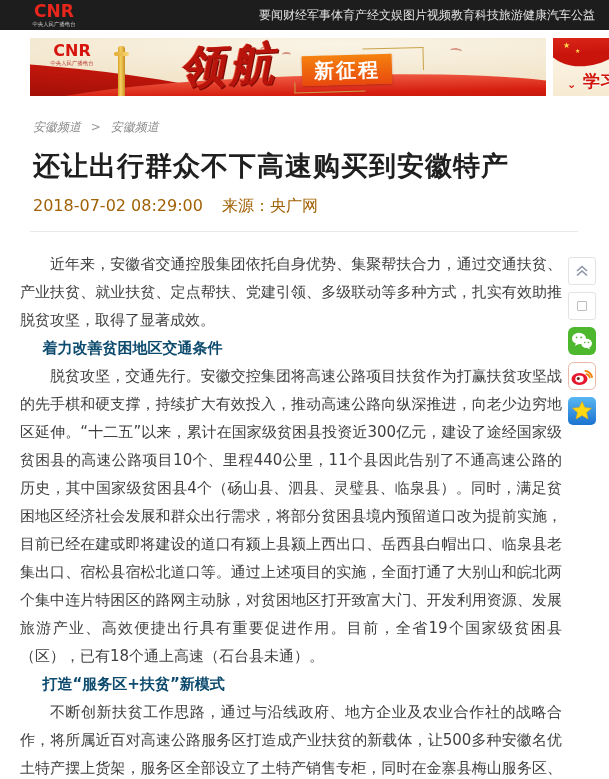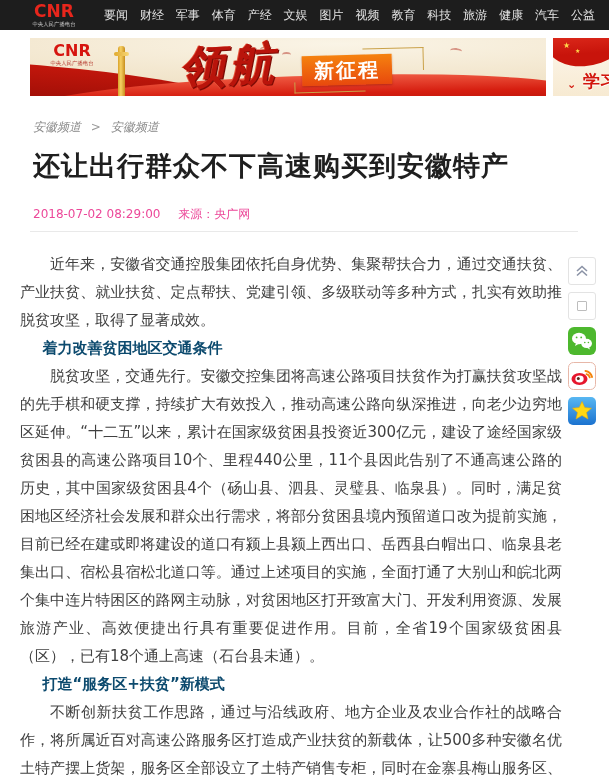--- a/index.html
+++ b/index.html
@@ -19,21 +19,21 @@
     display:flex; align-items:center;
     padding-left:30px;
   }
   .topbar-logo { display:flex; flex-direction:column; align-items:center; cursor:pointer; line-height:1; }
   .topbar-logo .cnr {
     color:#e8261c; font-weight:bold; font-size:17px; letter-spacing:0px;
     font-family:"DejaVu Sans","Liberation Sans",sans-serif;
   }
   .topbar-logo .cnr-sub { color:#cfcfcf; font-size:6px; margin-top:1px; white-space:nowrap; transform:scale(.9); }
   .topnav {
-    flex:1; display:flex; justify-content:space-between;
+    flex:1; display:flex; justify-content:flex-end;
     margin:0 14px 0 26px;
   }
   .topnav span {
     color:#e3e3e3; font-size:12px; white-space:nowrap; cursor:pointer;
   }
 
   
   .banner {
     position:absolute; left:30px; top:38px; width:516px; height:58px;
     background:
@@ -117,21 +117,21 @@
   .breadcrumb a { color:#8a8a8a; text-decoration:none; cursor:pointer;font-style:italic; }
   .breadcrumb .sep { margin:0 6px; color:#9a9a9a; }
 
   
   .article-title {
     position:absolute; left:33px; top:148px; width:540px;
     font-size:27px; font-weight:bold; color:#1f1f1f; letter-spacing:1px;
     font-family:"DejaVu Sans","Liberation Sans",sans-serif;
   }
   .article-meta {
-    position:absolute; left:33px; top:206px; font-size:12px; color:#ec4899;
+    position:absolute; left:33px; top:196px; font-size:16px; color:#a16207;
   }
   .article-meta .src { margin-left:14px; }
   .head-divider {
     position:absolute; left:30px; top:231px; width:548px; height:0;
     border-top:1px solid #e9e9e9;
   }
 
   
   .article-body {
     position:absolute; left:20px; top:250px; width:542px;

